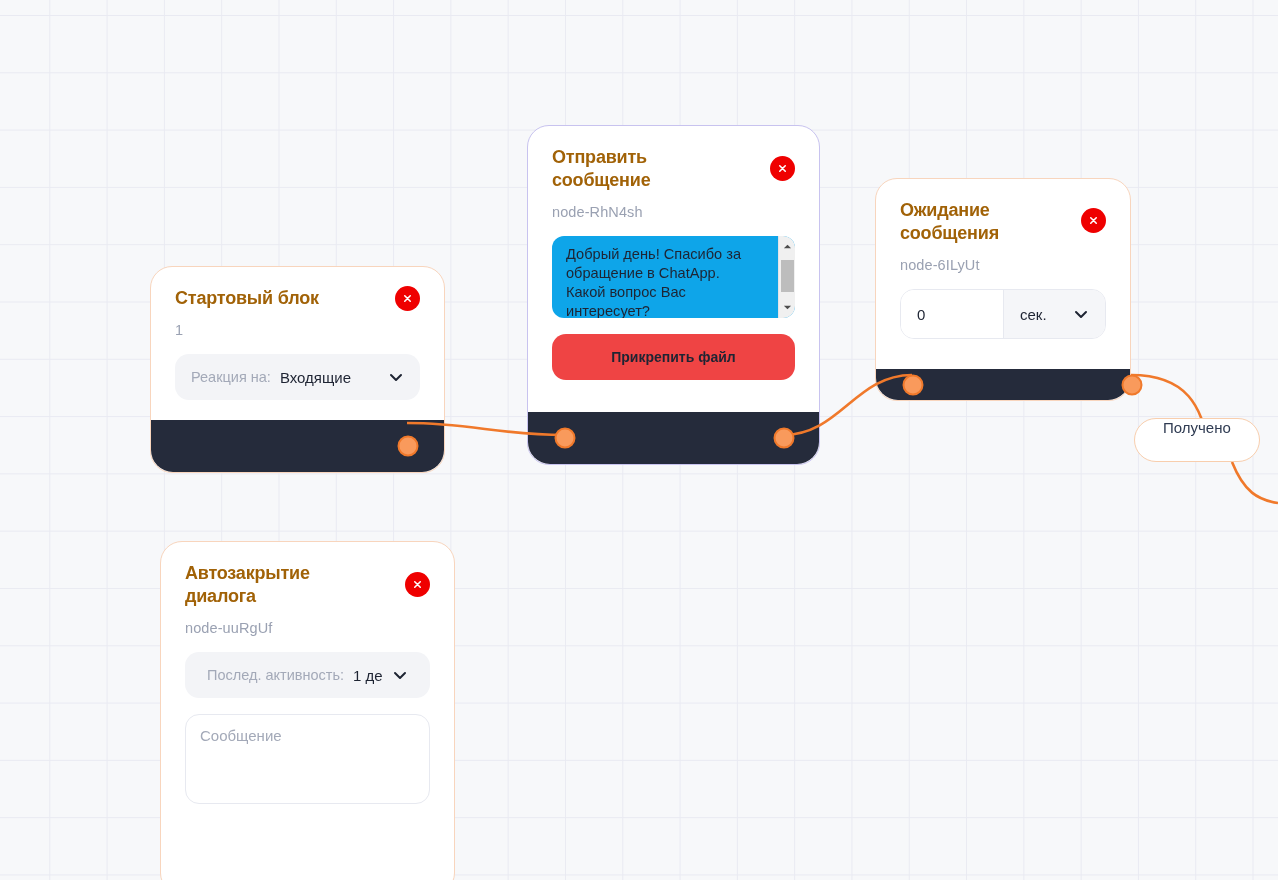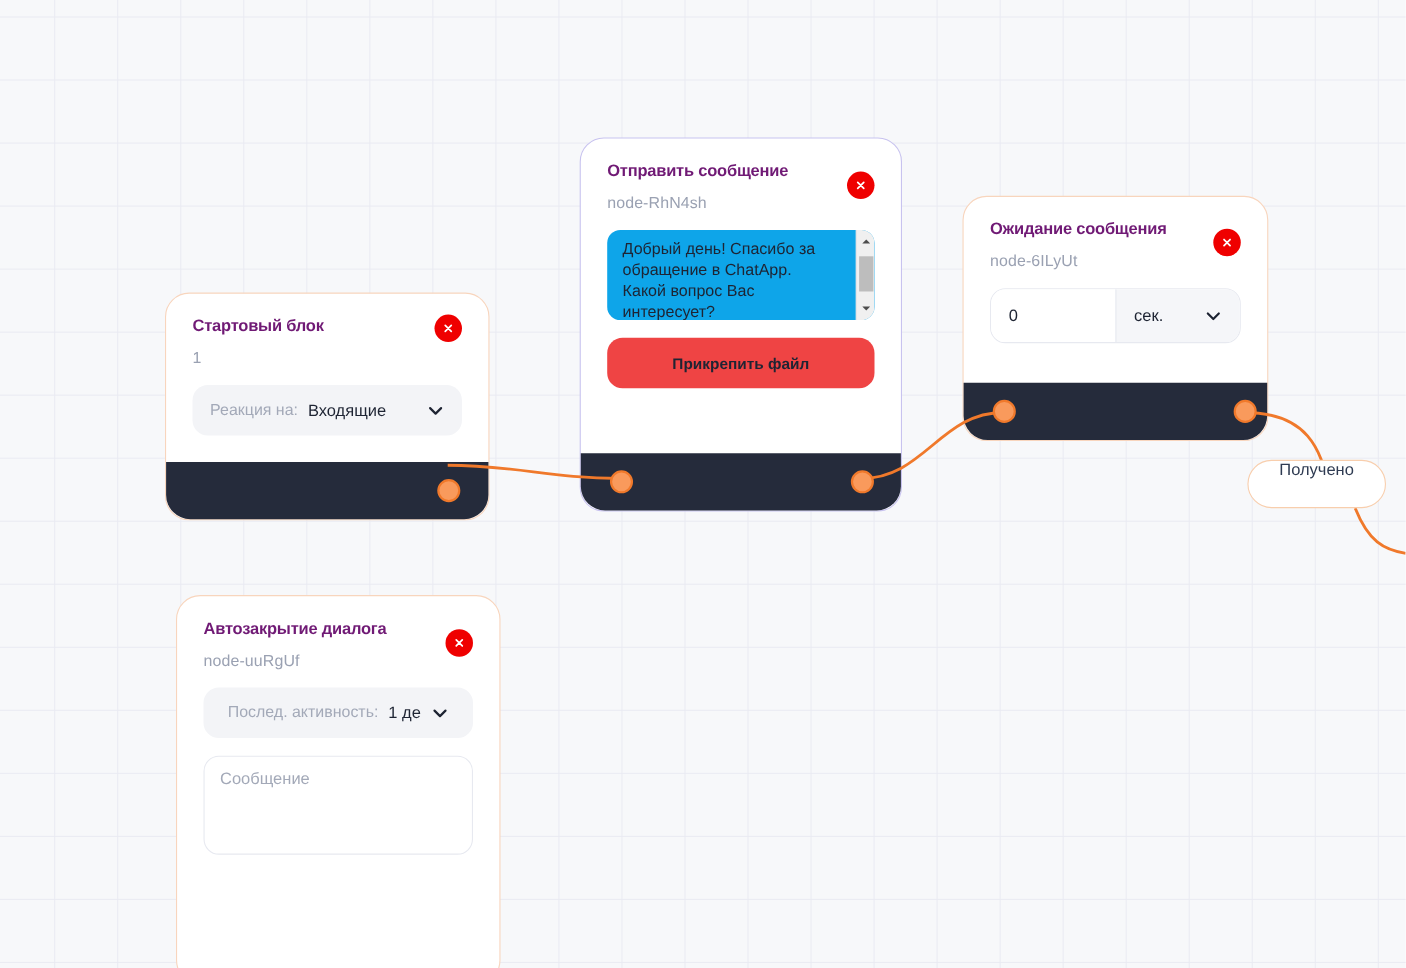--- a/index.html
+++ b/index.html
@@ -51,23 +51,23 @@
     flex-direction: column;
   }
   .node.purple { border: 1.6px solid #c8c3ef; }
   .node.peach  { border: 1.6px solid #f8d5bd; }
   .node-body {
     padding: 20px 24px 18px 24px;
     position: relative;
     flex: 1;
   }
   .node-title {
-    font-size: 15px;
+    font-size: 18px;
     font-weight: 700;
-    color: #701a75;
+    color: #a16207;
     line-height: 1.28;
     letter-spacing: -.2px;
     max-width: 195px;
   }
   .node-title.small-pad { max-width: 175px; }
   .node-id {
     margin-top: 12px;
     font-size: 14.5px;
     color: #9aa1b2;
     letter-spacing: .1px;
@@ -324,21 +324,21 @@
           <path d="M3.5 3.5 L10.5 10.5 M10.5 3.5 L3.5 10.5" stroke="#ffffff" stroke-width="2" stroke-linecap="round"></path>
         </svg>
       </button>
     </div>
     <div class="node-footer">
       <span class="handle" style="left:37px;"></span>
       <span class="handle" style="left:256px;"></span>
     </div>
   </div>
 
-  <div class="node peach" style="left:875px; top:178px; width:278px; height:223px;gap:12px;">
+  <div class="node peach" style="left:875px; top:178px; width:256px; height:223px;gap:12px;">
     <div class="node-body">
       <div class="node-title small-pad">Ожидание сообщения</div>
       <div class="node-id">node-6ILyUt</div>
 
       <div class="combo">
         <input class="num" type="text" value="0" style="">
         <div class="unit">
           <span>сек.</span>
           <span class="chev">
             <svg viewBox="0 0 16 16" width="16" height="16">

